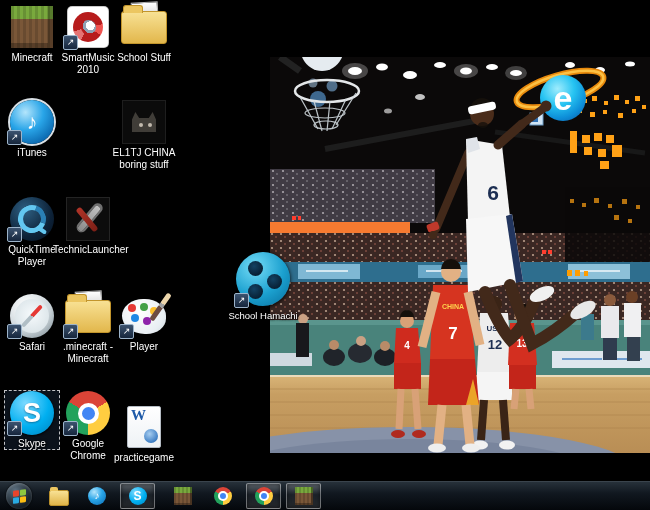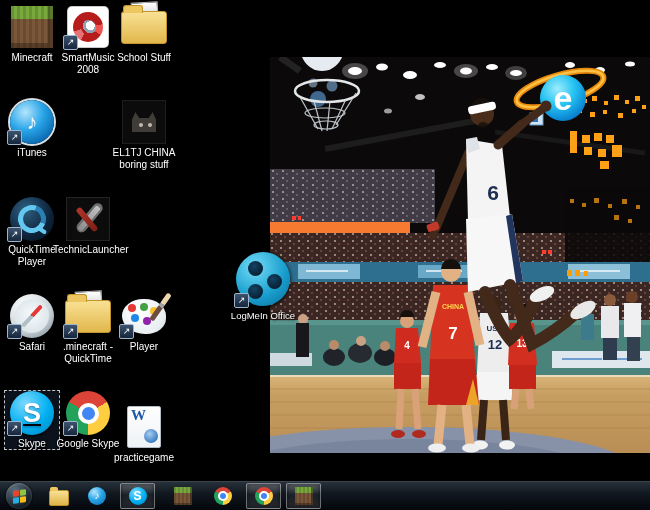--- a/index.html
+++ b/index.html
@@ -4,21 +4,21 @@
 <style>
   html,body{margin:0;padding:0;background:#000;width:650px;height:510px;overflow:hidden;
     font-family:"Liberation Sans",sans-serif;}
   #screen{position:relative;width:650px;height:510px;background:#000;}
 
   
   .dicon{position:absolute;width:56px;text-align:center;z-index:3;cursor:default;}
   .dicon .art{height:46px;width:50px;margin:0 auto;position:relative;display:flex;align-items:center;justify-content:center;}
   .dicon .lbl{margin:2px -7px 0;font-size:10px;color:#fff;line-height:1.18;
     text-shadow:1px 1px 2px #000,0 0 3px #000;}
-  .dicon.selected{outline:1px dashed rgba(255,255,255,.75);outline-offset:-1px;background:rgba(80,130,190,.14);text-decoration:underline;}
+  .dicon.selected{outline:1px dashed rgba(255,255,255,.75);outline-offset:-1px;background:rgba(80,130,190,.14);}
   .sc{position:absolute;left:0;bottom:0;width:13px;height:13px;border-radius:2px;
     background:linear-gradient(#3c536f,#16263c);border:1px solid #9db4ca;color:#fff;
     font-size:9px;line-height:12px;text-align:center;}
   .sc::after{content:"\2197";}
 
   .i-mc{width:42px;height:42px;
     background-image:repeating-linear-gradient(90deg,rgba(0,0,0,.14) 0 3px,transparent 3px 6px),
       linear-gradient(#79a93d 0 13px,#7a5738 13px);
     box-shadow:inset -5px -5px 0 rgba(0,0,0,.28),0 1px 3px #000;}
   .i-sm{width:40px;height:40px;background:#fff;border-radius:4px;box-shadow:0 0 0 1px #c9c9c9;
@@ -395,21 +395,21 @@
       </div>
     <div class="lbl">Minecraft</div>
   </div>
   <div class="dicon" style="left:60px;top:4px">
     <div class="art">
         <div class="i-sm">
           <div class="disc"></div>
         </div>
       <span class="sc"></span>
       </div>
-    <div class="lbl">SmartMusic 2008</div>
+    <div class="lbl">SmartMusic 2010</div>
   </div>
   <div class="dicon" style="left:4px;top:99px">
     <div class="art">
         <div class="i-it"></div>
       <span class="sc"></span>
       </div>
     <div class="lbl">iTunes</div>
   </div>
 
   <div class="dicon" style="left:116px;top:4px">
@@ -444,21 +444,21 @@
         <div class="i-saf"></div>
       <span class="sc"></span>
       </div>
     <div class="lbl">Safari</div>
   </div>
   <div class="dicon" style="left:60px;top:293px">
     <div class="art">
         <div class="i-folder papers"></div>
       <span class="sc"></span>
       </div>
-    <div class="lbl">.minecraft - QuickTime</div>
+    <div class="lbl">.minecraft - Minecraft</div>
   </div>
   <div class="dicon" style="left:116px;top:293px">
     <div class="art">
         <div class="i-paint"></div>
       <span class="sc"></span>
       </div>
     <div class="lbl">Player</div>
   </div>
 
   <div class="dicon selected" style="left:4px;top:390px">
@@ -466,39 +466,39 @@
         <div class="i-sky"></div>
       <span class="sc"></span>
       </div>
     <div class="lbl">Skype</div>
   </div>
   <div class="dicon" style="left:60px;top:390px">
     <div class="art">
         <div class="i-chr"></div>
       <span class="sc"></span>
       </div>
-    <div class="lbl">Google Skype</div>
+    <div class="lbl">Google Chrome</div>
   </div>
   <div class="dicon" style="left:116px;top:404px">
     <div class="art">
         <div class="i-word"></div>
       </div>
     <div class="lbl">practicegame</div>
   </div>
 
   <div class="dicon" style="left:230px;top:250px;width:66px">
     <div class="art" style="height:58px;width:58px">
       <div class="i-ham">
         <div class="hole" style="left:12px;top:9px"></div>
         <div class="hole" style="left:31px;top:22px"></div>
         <div class="hole" style="left:12px;top:32px"></div>
       </div>
       <span class="sc"></span>
     </div>
-    <div class="lbl" style="white-space:nowrap;font-size:9.5px">LogMeIn Office</div>
+    <div class="lbl" style="white-space:nowrap;font-size:9.5px">School Hamachi</div>
   </div>
 
   <div id="taskbar">
     <div class="orb" title="Start">
       <div class="flag">
         <i class="f1"></i>
           <i class="f2"></i>
           <i class="f3"></i>
           <i class="f4"></i>
       </div>

